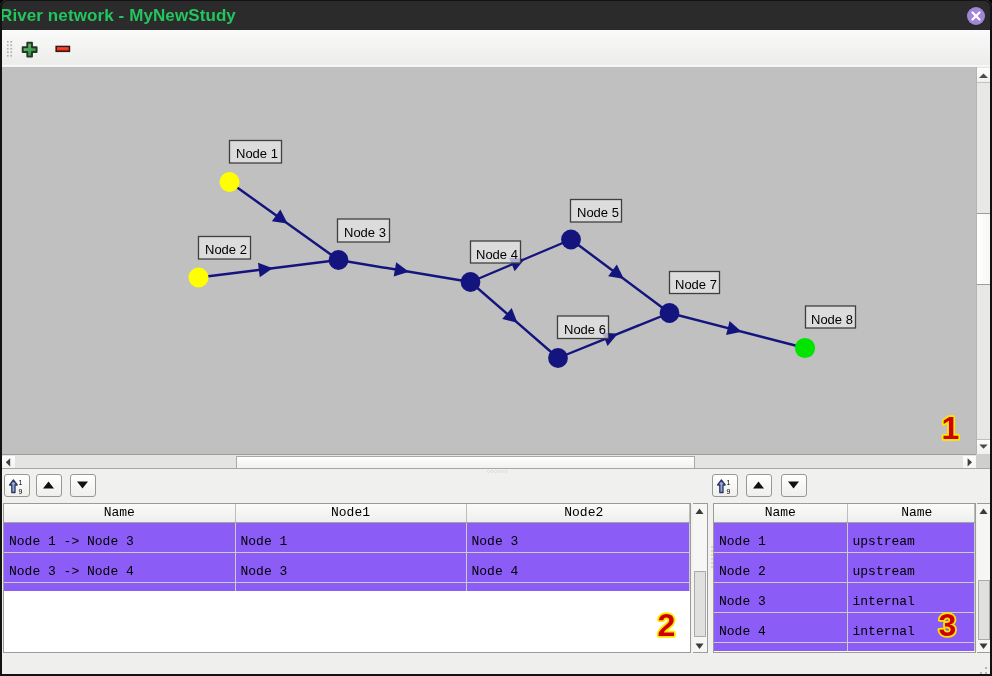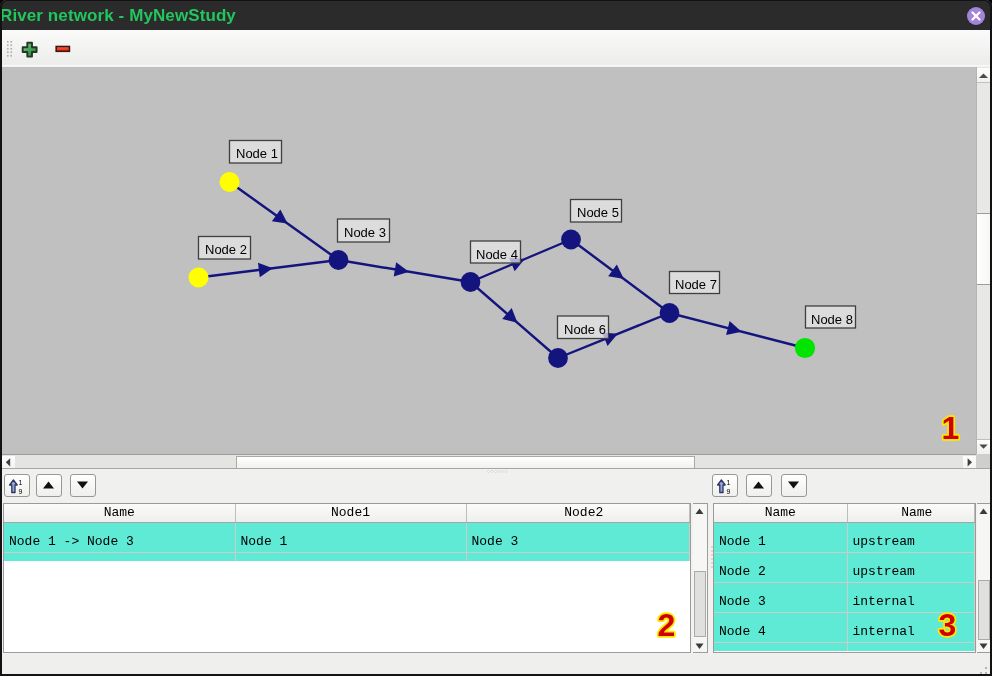--- a/index.html
+++ b/index.html
@@ -26,21 +26,21 @@
 .tbtn{position:absolute;top:5px;width:26px;height:23px;background:linear-gradient(#ffffff,#efefed);border:1px solid #989895;border-radius:3px;}
 .tbtn svg{position:absolute;left:0;top:0;}
 
 .tablewrap{position:absolute;top:503px;background:#fff;border:1px solid #9b9b98;font-family:Liberation Mono, monospace;}
 #ltable{left:1px;width:688px;height:150px;}
 #rtable{left:711px;width:263px;height:150px;}
 table{border-collapse:collapse;width:100%;font-size:13px;color:#000;table-layout:fixed;}
 th{height:18px;font-weight:normal;background:linear-gradient(#fbfbfb,#eeeeec);border-right:1px solid #bdbdbb;border-bottom:1px solid #a5a5a3;text-align:center;font-size:13px;padding:0;}
 th:last-child{border-right:1px solid #bdbdbb;padding-left:12px;}
 td.fill{height:9px;border-bottom:none;}
-td{height:30px;border-right:1px solid #ccccca;border-bottom:1px solid #ccccca;padding:8px 0 0 5px;vertical-align:middle;background:#5eead4;}
+td{height:30px;border-right:1px solid #ccccca;border-bottom:1px solid #ccccca;padding:8px 0 0 5px;vertical-align:middle;background:#8b5cf6;}
 
 .tsb{position:absolute;top:503px;width:15px;height:150px;background:#f6f6f5;border:1px solid #9b9b98;border-left:none;}
 #ltsb{left:691px;}
 #rtsb{left:975px;width:14px;}
 .tsb .thumb{position:absolute;left:1px;width:12px;background:#e0e0de;border:1px solid #aaaaa8;}
 
 #status{position:absolute;left:0;top:654px;width:988px;height:20px;background:#efefee;}
 svg text{font-family:"Liberation Sans",sans-serif;}
 </style></head>
 <body>
@@ -188,20 +188,25 @@
             <th>Name</th>
             <th>Node1</th>
             <th>Node2</th>
           </tr>
       <tr>
             <td>Node 1 -&gt; Node 3</td>
             <td>Node 1</td>
             <td>Node 3</td>
           </tr>
       <tr>
+            <td>Node 3 -&gt; Node 4</td>
+            <td>Node 3</td>
+            <td>Node 4</td>
+          </tr>
+      <tr>
             <td class="fill"></td>
             <td class="fill"></td>
             <td class="fill"></td>
           </tr>
     </tbody>
       </table>
   </div>
   <div class="tsb" id="ltsb">
     <svg width="13" height="148" style="position:absolute;left:0;top:0;">
       <polygon points="6.5,4.5 10.5,10 2.5,10" fill="#3a3a3a"></polygon>

